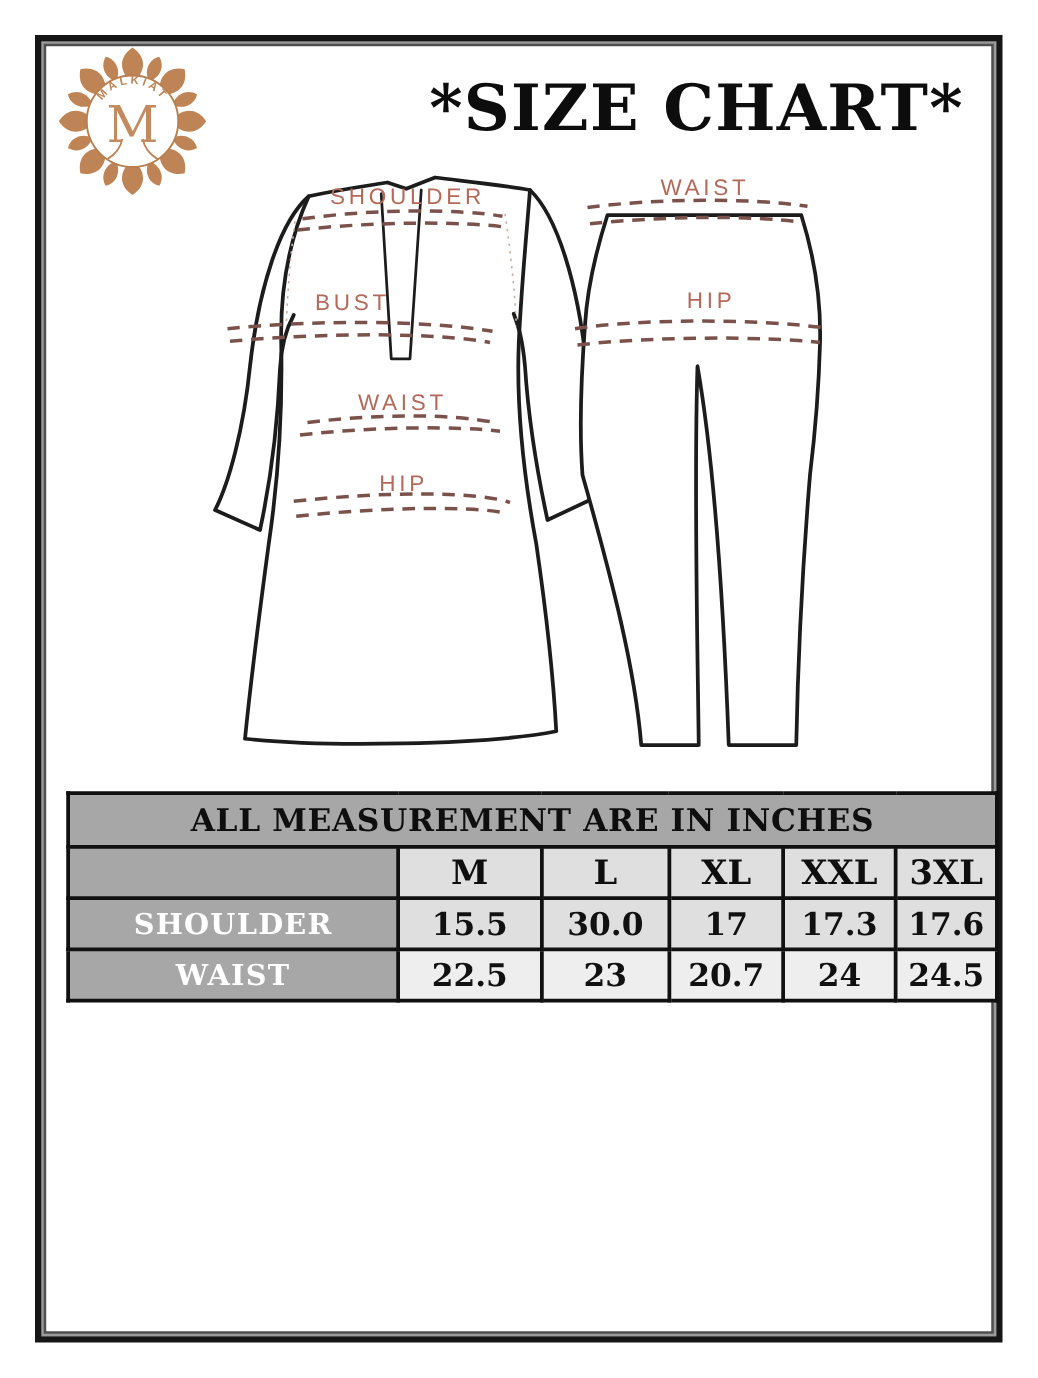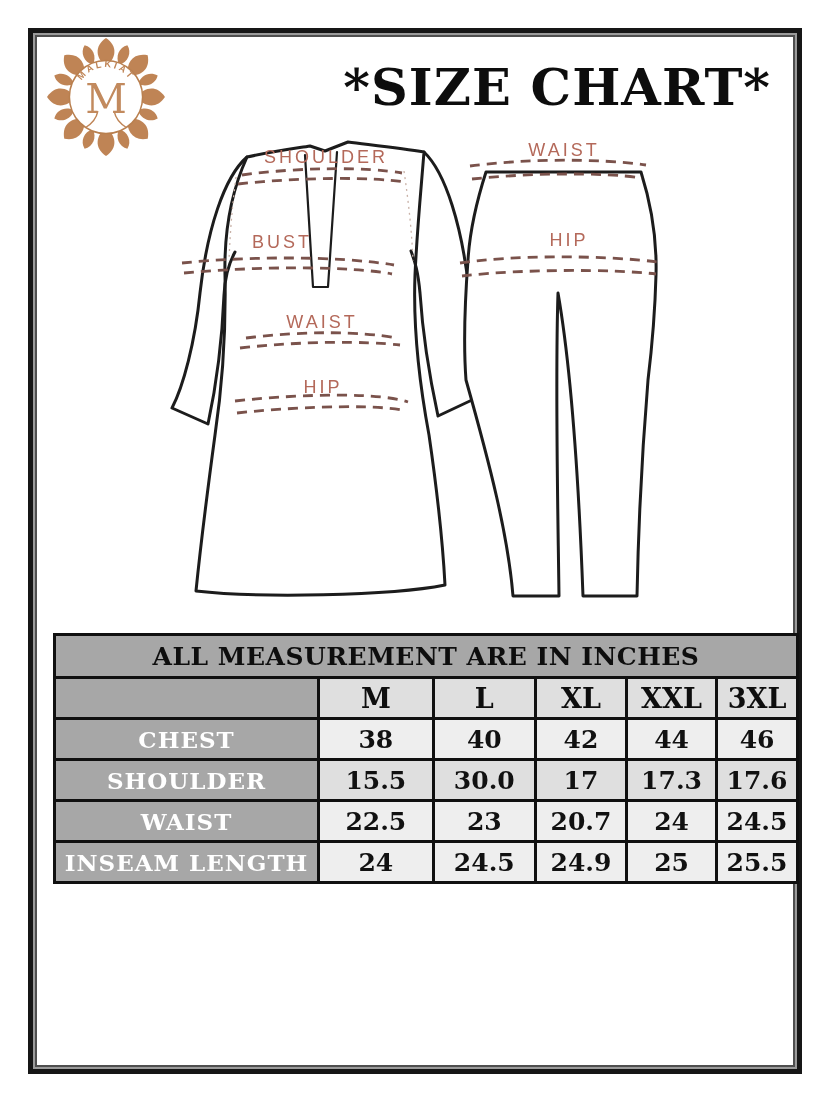--- a/index.html
+++ b/index.html
@@ -164,50 +164,34 @@
           <tr id="size-row">
             <th class="corner"></th>
           <th class="sizecell">M</th>
               <th class="sizecell">L</th>
               <th class="sizecell">XL</th>
               <th class="sizecell">XXL</th>
               <th class="sizecell">3XL</th>
             </tr>
         </thead>
         <tbody id="table-body">
-            <tr class="">
-              <th class="rowlabel">CHEST</th>
-              <td>38</td>
-              <td>40</td>
-              <td>42</td>
-              <td>44</td>
-              <td>46</td>
-            </tr>
             <tr class="alt">
               <th class="rowlabel">SHOULDER</th>
               <td>15.5</td>
               <td>30.0</td>
               <td>17</td>
               <td>17.3</td>
               <td>17.6</td>
             </tr>
             <tr class="">
               <th class="rowlabel">WAIST</th>
               <td>22.5</td>
               <td>23</td>
               <td>20.7</td>
               <td>24</td>
               <td>24.5</td>
             </tr>
-            <tr class="">
-              <th class="rowlabel">INSEAM LENGTH</th>
-              <td>24</td>
-              <td>24.5</td>
-              <td>24.9</td>
-              <td>25</td>
-              <td>25.5</td>
-            </tr>
           </tbody>
       </table>
     </div>
 
   </div>
 </div>
 
 </body></html>

